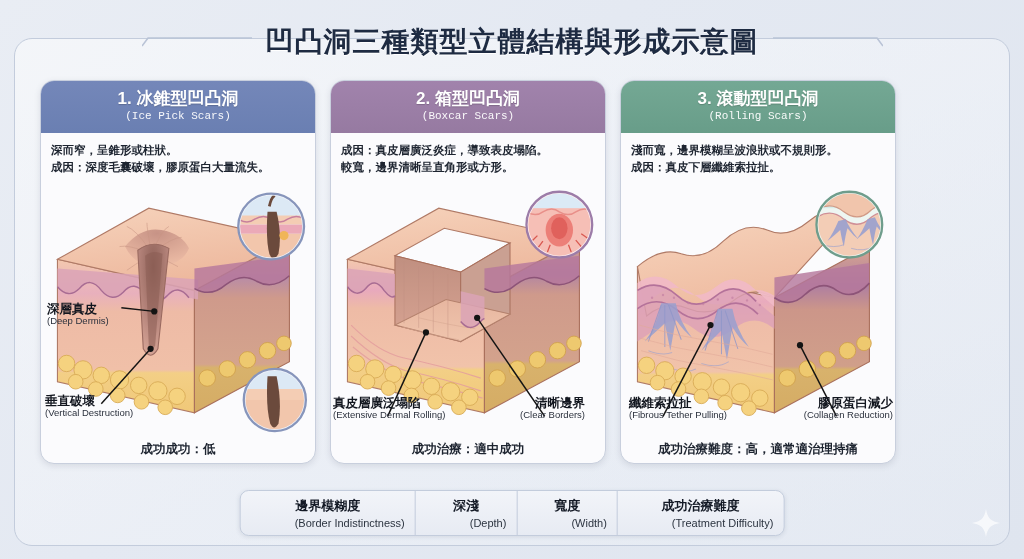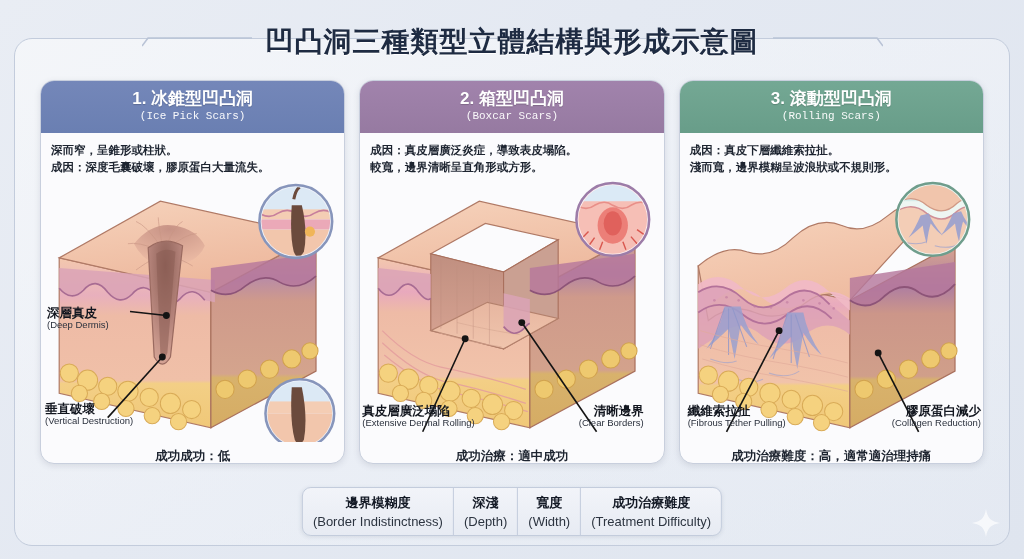--- a/index.html
+++ b/index.html
@@ -32,21 +32,21 @@
   #outer-frame {
     position: absolute; left: 14px; top: 38px;
     width: 996px; height: 508px;
     border: 1.5px solid #c3ccdc; border-radius: 18px;
     background: linear-gradient(160deg, rgba(255,255,255,0.5), rgba(240,244,250,0.25));
   }
 
   
   #panels {
     position: absolute; left: 40px; top: 80px;
-    width: 944px; height: 384px;
+    width: 856px; height: 384px;
     display: flex; gap: 14px;
   }
   .panel {
     position: relative;
     flex: 1 1 0;
     background: #fbfbfd;
     border: 1.5px solid #c8cfdd;
     border-radius: 14px;
     overflow: hidden;
     box-shadow: 0 2px 6px rgba(60,70,95,0.13);
@@ -94,21 +94,21 @@
     display: flex; overflow: hidden;
     box-shadow: 0 1px 4px rgba(60,70,95,0.12);
   }
   .legend-cell {
     padding: 6px 10px 6px 10px;
     display: flex; flex-direction: column; align-items: center; justify-content: center;
     border-right: 1.5px solid #c3ccdc;
   }
   .legend-cell:last-child { border-right: none; }
   .legend-zh { font-size: 13px; font-weight: bold; color: #141a26; white-space: nowrap; }
-  .legend-en { font-size: 13px; color: #2c3440; white-space: nowrap; margin-top: 2px; }
+  .legend-en { font-size: 11px; color: #2c3440; white-space: nowrap; margin-top: 2px; margin-left: 44px; }
 
   
   #sparkle { position: absolute; right: 24px; bottom: 22px; width: 28px; height: 28px; opacity: 0.7; }
 
   svg { display: block; }
 </style>
 </head>
 <body>
 
 <div id="stage">
@@ -411,22 +411,22 @@
 
       <div class="panel-footer">成功治療：適中成功</div>
     </div>
 
     <div class="panel p3">
       <div class="panel-header">
         <div class="panel-title-zh">3. 滾動型凹凸洞</div>
         <div class="panel-title-en">(Rolling Scars)</div>
       </div>
       <div class="panel-desc">
+        <div>淺而寬，邊界模糊呈波浪狀或不規則形。</div>
         <div>成因：真皮下層纖維索拉扯。</div>
-        <div>淺而寬，邊界模糊呈波浪狀或不規則形。</div>
       </div>
 
       <div class="panel-figure">
         <svg width="100%" height="100%" viewBox="0 0 300 260" preserveAspectRatio="xMidYMid meet">
           <defs>
             <linearGradient id="p3top" x1="0" y1="0" x2="0.4" y2="1">
               <stop offset="0%" stop-color="#f7d6bf"></stop>
                 <stop offset="100%" stop-color="#eeb99e"></stop>
             </linearGradient>
             <linearGradient id="p3face" x1="0" y1="0" x2="0" y2="1">

